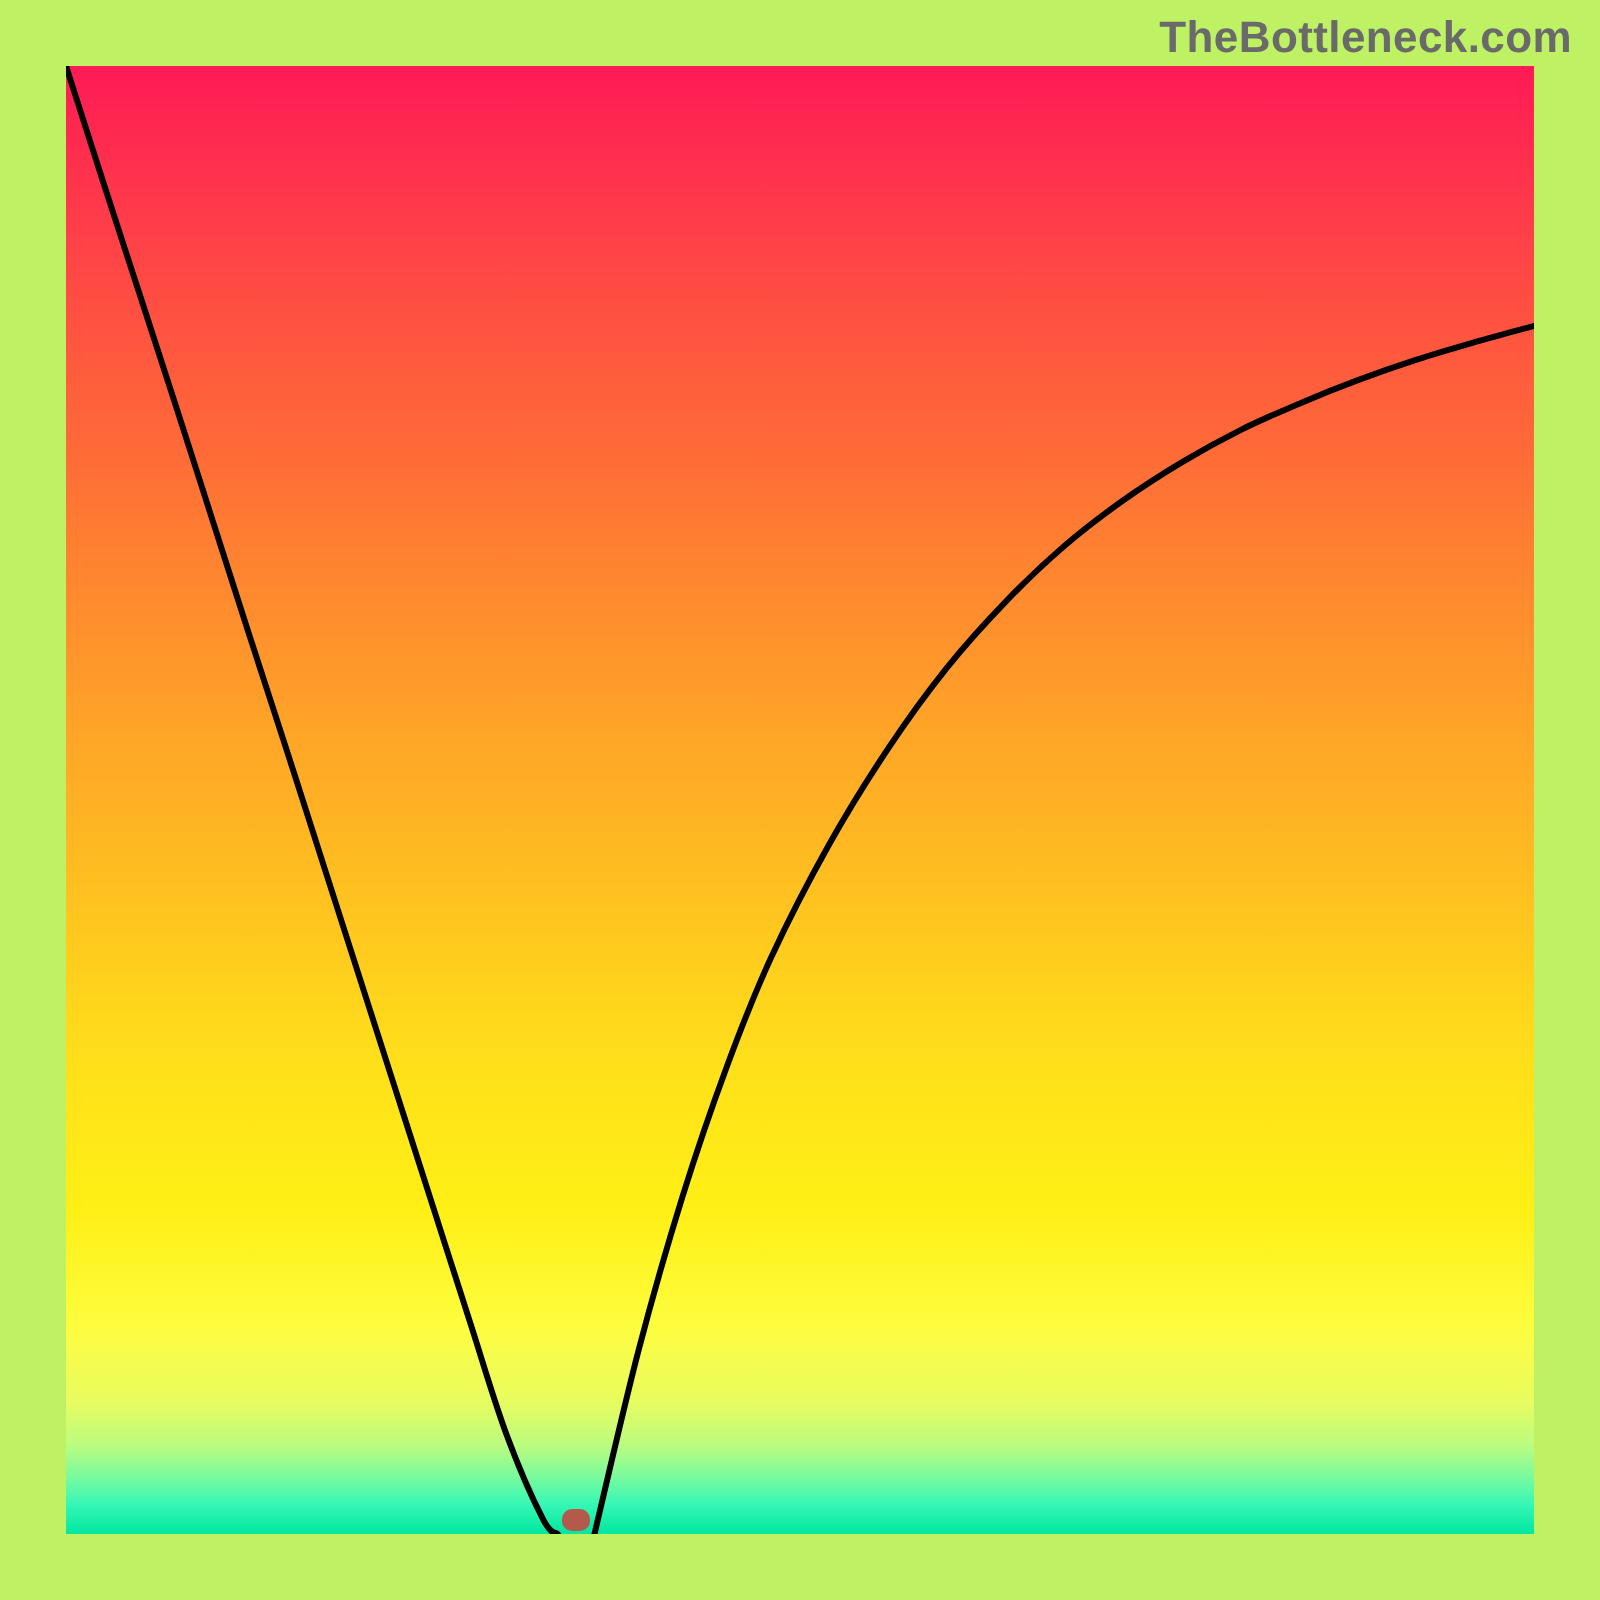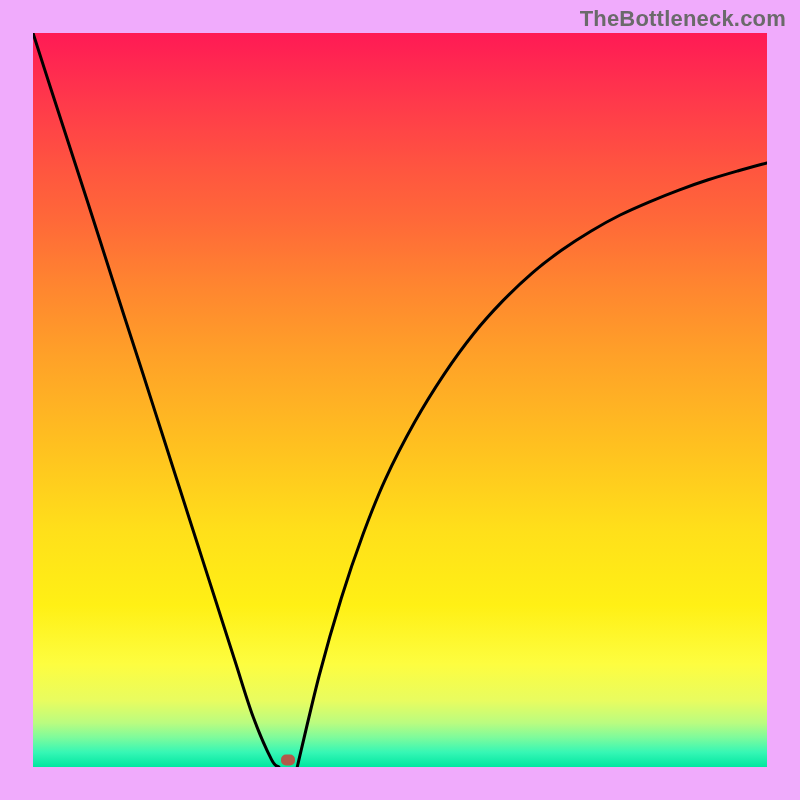--- a/index.html
+++ b/index.html
@@ -1,21 +1,21 @@
 <!DOCTYPE html>
 <html><head>
 <meta charset="utf-8">
 <style>
   * { margin: 0; padding: 0; box-sizing: border-box; }
   html, body { width: 800px; height: 800px; overflow: hidden; background: #000; }
   .frame {
     position: relative;
     width: 800px;
     height: 800px;
-    background: #f0abfc;
+    background: #bef264;
     padding-left: 48px;
   }
   .watermark {
     position: absolute;
     top: 6px;
     right: 14px;
     font-family: Arial, Helvetica, sans-serif;
     font-size: 22px;
     font-weight: 600;
     color: #6a6a6a;

